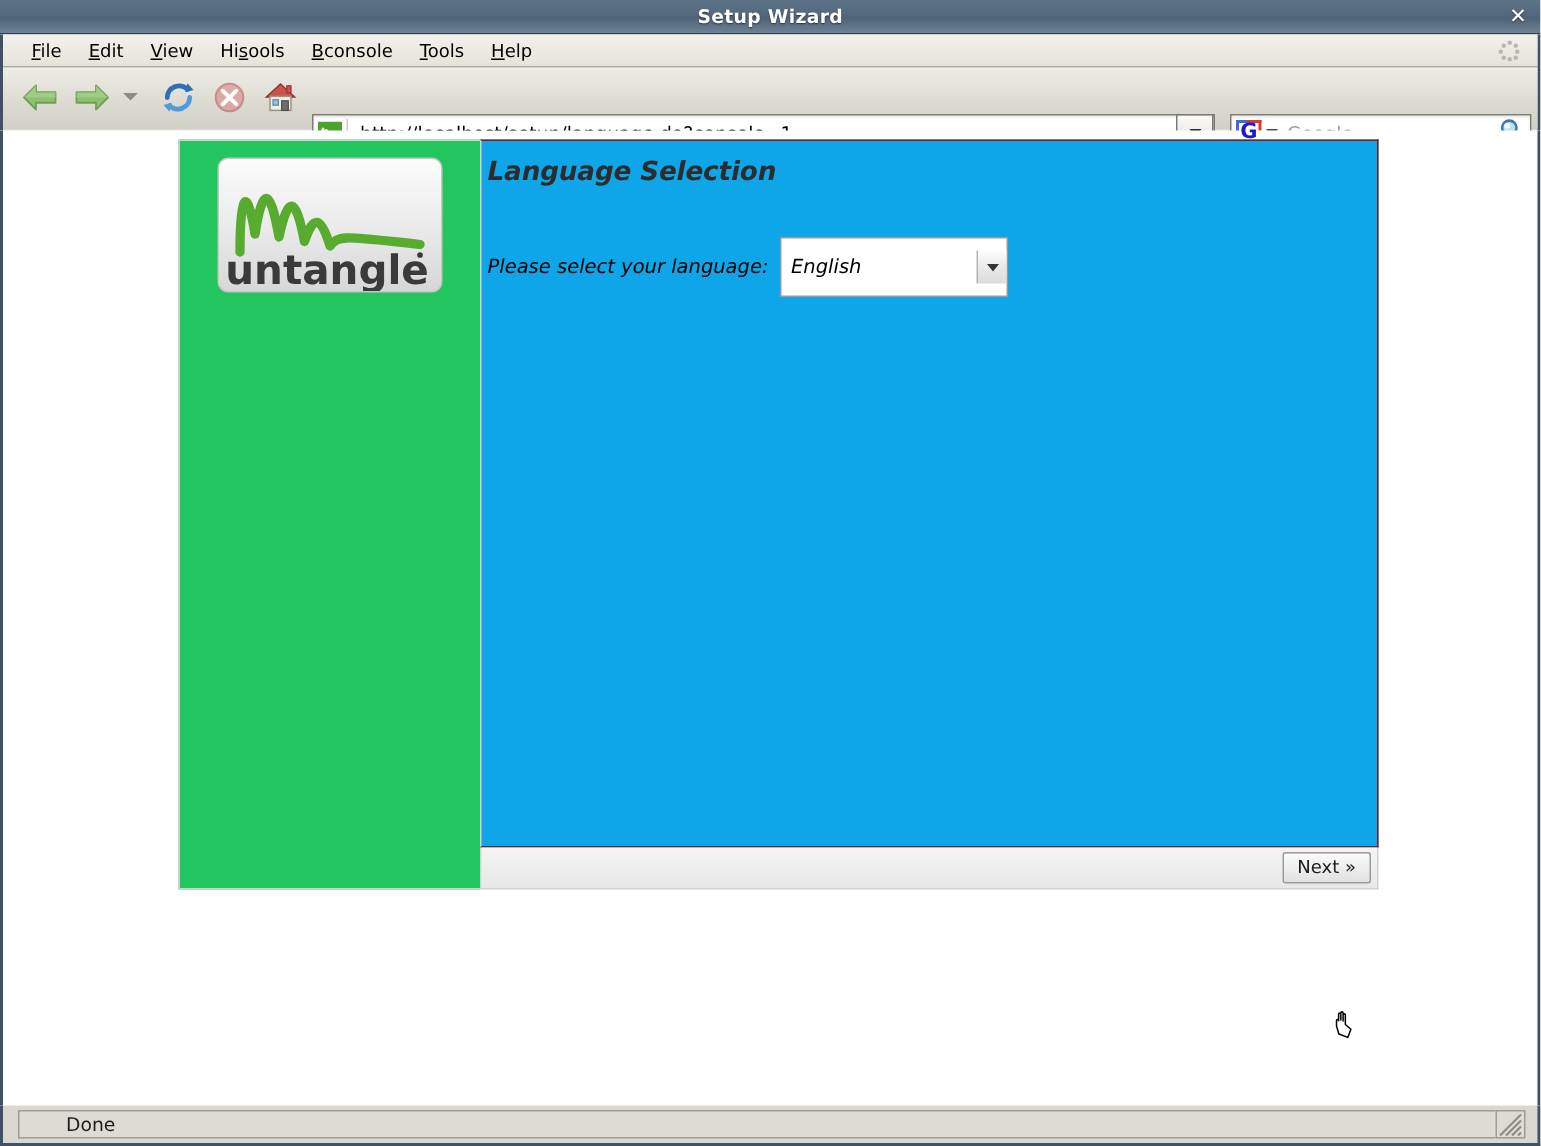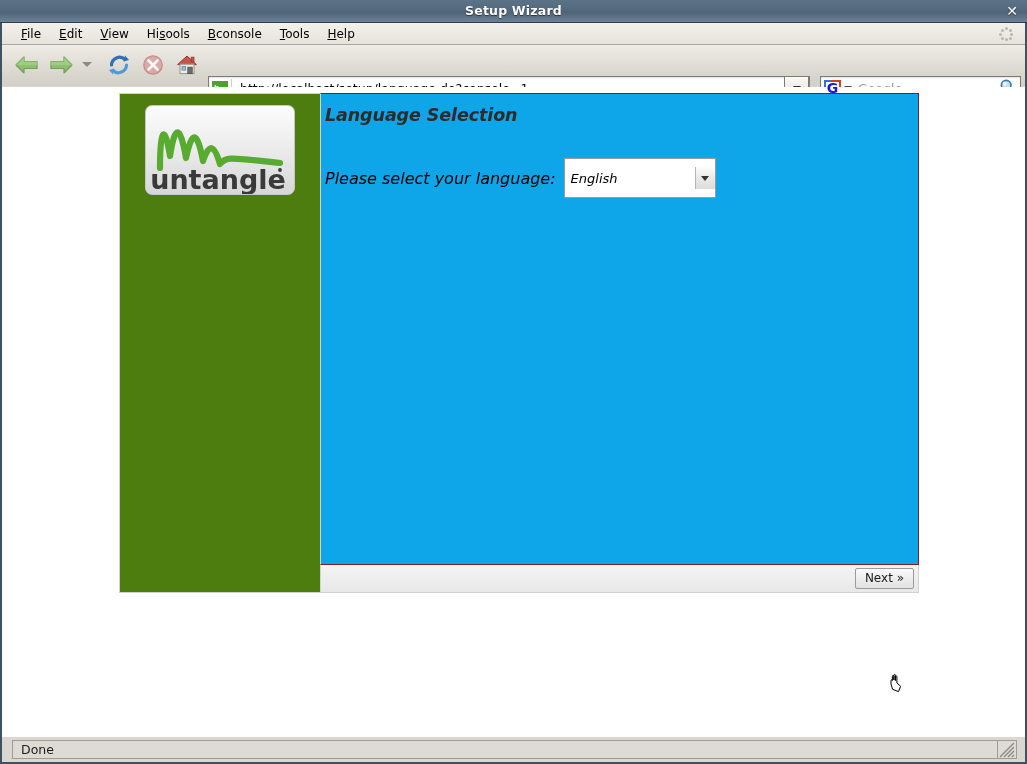--- a/index.html
+++ b/index.html
@@ -207,21 +207,21 @@
     position: absolute; left: 117px; top: 6px;
     width: 800px;
   }
   .wizard-body {
     position: relative;
     width: 800px;
   }
   .sidebar {
     position: absolute; left: 0; top: 0;
     width: 201px; height: 500px;
-    background: #4d7c0f;
+    background: #22c55e;
     border: 1px solid #d2d2d2;
     border-right: none;
     box-sizing: border-box;
   }
   .logo-wrap {
     position: absolute; left: 25px; top: 11px;
     width: 150px; height: 90px;
     background: linear-gradient(to bottom, #fcfcfc 0%, #ebebeb 50%, #d7d7d7 100%);
     border: 1px solid #c6c6c6;
     border-radius: 7px;
@@ -255,21 +255,21 @@
     font-size: 17.5px; font-weight: bold;
     color: #2c2c2c;
     letter-spacing: -0.1px;
   }
   .form-row {
     position: absolute; left: 4px; top: 64px;
     display: flex; align-items: center;
     gap: 8px;
   }
   .form-label {
-    font-size: 16px;
+    font-size: 13px;
     color: #000000;
   }
   .lang-select {
     width: 152px; height: 40px;
     background: #ffffff;
     border: 1px solid #9a9a9a;
     box-sizing: border-box;
     display: flex; align-items: center;
     position: relative;
   }
@@ -333,21 +333,21 @@
     display: flex; align-items: center;
   }
   .status-panel {
     margin-left: 10px;
     flex: 1;
     height: 19px;
     background: #dddbd3;
     border: 1px solid #9e9c95;
     border-right: none;
     box-sizing: border-box;
-    display: flex; align-items: center;
+    display: flex; align-items: center; padding-left: 23px;
   }
   .status-text {
     font-size: 12.5px; color: #1c1c1c;
     padding-left: 8px;
   }
   .grip {
     width: 20px; height: 19px;
     margin-right: 8px;
     flex: none;
     background: #dddbd3;

